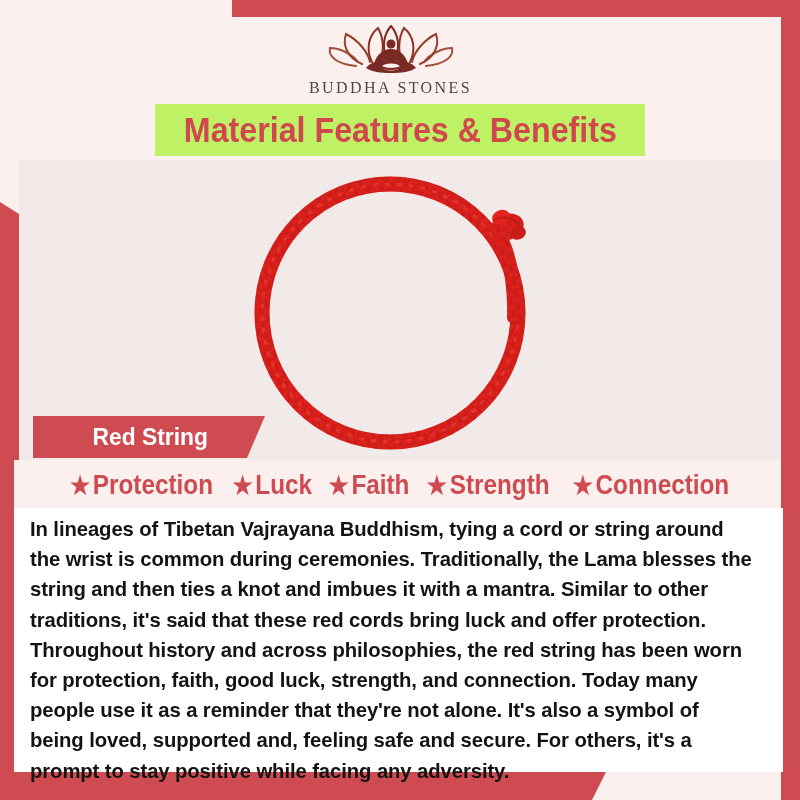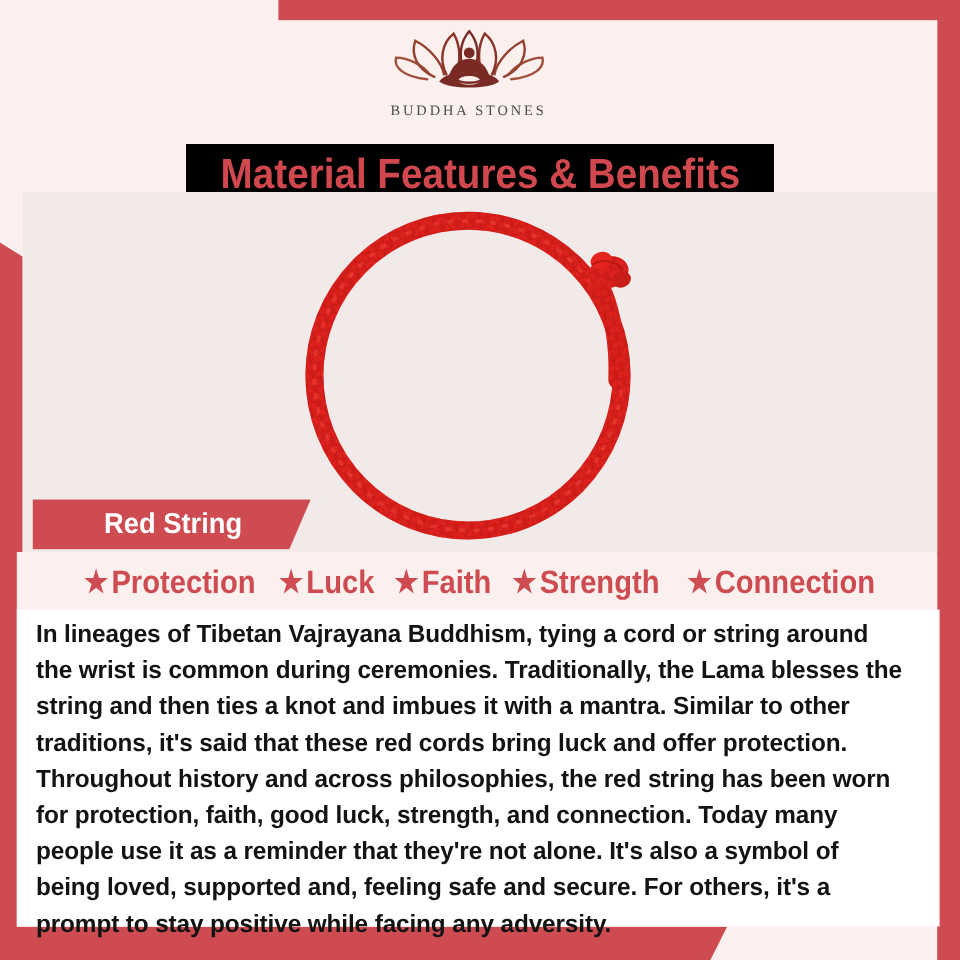--- a/index.html
+++ b/index.html
@@ -84,40 +84,39 @@
     align-items: center;
     justify-content: flex-start;
     padding-top: 5px;
   }
   .logo-mark {
     width: 150px;
     height: 56px;
     display: block;
   }
   .logo-word {
-    margin-top: 7px;
+    margin-top: 1px;
     font-family: "Liberation Serif", serif;
-    font-size: 12px;
+    font-size: 16px;
     letter-spacing: 2.4px;
     color: #4a4a4a;
     font-weight: 400;
   }
 
   
   .title-band {
     position: absolute;
     left: 155px;
     top: 104px;
     width: 490px;
     height: 52px;
-    background: #000000;
+    background: #bef264;
     display: flex;
     align-items: center;
     justify-content: center;
-    margin-top: 16px;
   }
   .title-text {
     color: #d0484e;
     font-family: "Liberation Sans Narrow", "Liberation Sans", sans-serif;
     font-weight: bold;
     font-size: 35px;
     letter-spacing: 0px;
     transform: scaleX(0.92);
     white-space: nowrap;
   }
@@ -135,21 +134,21 @@
   .bracelet-svg {
     position: absolute;
     left: 50%;
     top: 50%;
     transform: translate(-50%, -50%);
   }
 
   
   .ribbon {
     position: absolute;
-    left: 27px;
+    left: 33px;
     top: 416px;
     width: 232px;
     height: 42px;
     background: #cd4b51;
     clip-path: polygon(0 0, 100% 0, calc(100% - 18px) 100%, 0 100%);
     display: flex;
     align-items: center;
   }
   .ribbon-text {
     color: #ffffff;

